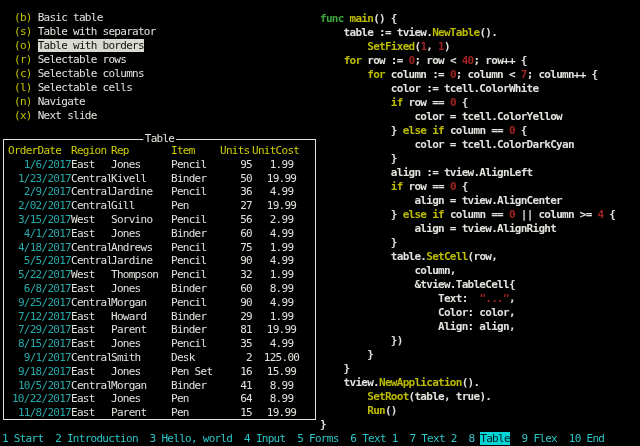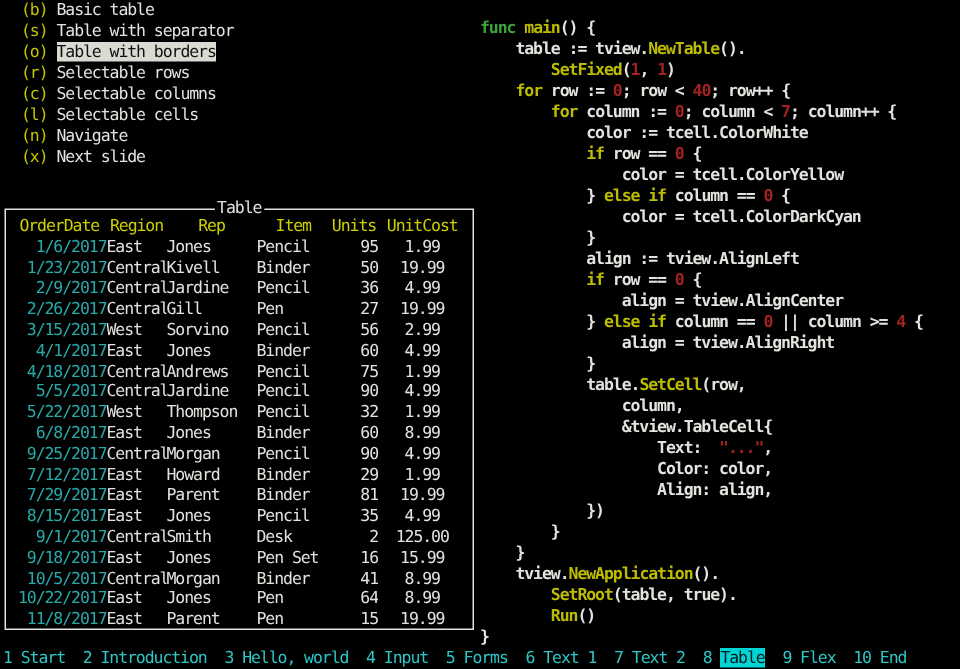--- a/index.html
+++ b/index.html
@@ -3,40 +3,40 @@
 <meta charset="utf-8">
 <style>
   html,body{margin:0;padding:0;background:#000;}
   .screen{
     position:relative;width:640px;height:446px;overflow:hidden;
     background:var(--bg);color:var(--fg);
     font-family:"DejaVu Sans Mono","Liberation Mono",monospace;
     font-size:11px;line-height:14px;letter-spacing:-0.72px;
   }
   
-  .menu{position:absolute;left:14px;top:0;white-space:pre;}
+  .menu{position:absolute;left:14px;top:11px;white-space:pre;}
   .menu-row{height:14px;}
   .menu-key{color:var(--menu_key);}
   .menu-label{color:var(--fg);}
   .menu-label.hl{background:var(--menu_highlight_bg);color:var(--menu_highlight_fg);}
   
   .tbox{position:absolute;left:3px;top:139px;width:313px;height:281px;
         border:1px solid var(--border);box-sizing:border-box;}
   .ttitle{position:absolute;top:-8px;left:50%;transform:translateX(-50%);
           background:var(--bg);padding:0 2px;color:var(--fg);}
   .trows{position:absolute;left:0;right:0;top:4px;}
   .trow{display:flex;height:13.8px;line-height:13.8px;white-space:pre;}
   .td{overflow:hidden;}
   .td0{width:63px;margin-left:4px;text-align:right;color:var(--cyan);}
   .td1{width:40px;margin-left:0;}
   .td2{width:60px;}
   .td3{width:49px;}
   .td4{width:32px;text-align:right;}
   .td5{width:59px;text-align:center;}
-  .thead .td{color:var(--header_yellow);text-align:center;}
+  .thead .td{color:var(--header_yellow);text-align:left;}
   
   .code{position:absolute;left:320px;top:12px;white-space:pre;}
   .code-line{height:14px;font-weight:bold;}
   .tok-p{color:var(--fg);}
   .tok-y{color:var(--yellow);}
   .tok-g{color:var(--green);}
   .tok-r{color:var(--red);}
   
   .status{position:absolute;left:0;right:0;bottom:0;height:15px;line-height:15px;
           padding-left:2px;white-space:pre;color:var(--status_cyan);background:var(--bg);}
@@ -49,21 +49,21 @@
 
   <div class="menu"><div class="menu-row"><span class="menu-key">(b)</span> <span class="menu-label">Basic table</span></div><div class="menu-row"><span class="menu-key">(s)</span> <span class="menu-label">Table with separator</span></div><div class="menu-row"><span class="menu-key">(o)</span> <span class="menu-label hl">Table with borders</span></div><div class="menu-row"><span class="menu-key">(r)</span> <span class="menu-label">Selectable rows</span></div><div class="menu-row"><span class="menu-key">(c)</span> <span class="menu-label">Selectable columns</span></div><div class="menu-row"><span class="menu-key">(l)</span> <span class="menu-label">Selectable cells</span></div><div class="menu-row"><span class="menu-key">(n)</span> <span class="menu-label">Navigate</span></div><div class="menu-row"><span class="menu-key">(x)</span> <span class="menu-label">Next slide</span></div></div>
 
   <div class="tbox">
     <span class="ttitle">Table</span>
     <div class="trows">
         <div class="trow thead"><span class="td td0">OrderDate</span><span class="td td1">Region</span><span class="td td2">Rep</span><span class="td td3">Item</span><span class="td td4">Units</span><span class="td td5">UnitCost</span></div>
         <div class="trow"><span class="td td0">1/6/2017</span><span class="td td1">East</span><span class="td td2">Jones</span><span class="td td3">Pencil</span><span class="td td4">95</span><span class="td td5">1.99</span></div>
         <div class="trow"><span class="td td0">1/23/2017</span><span class="td td1">Central</span><span class="td td2">Kivell</span><span class="td td3">Binder</span><span class="td td4">50</span><span class="td td5">19.99</span></div>
         <div class="trow"><span class="td td0">2/9/2017</span><span class="td td1">Central</span><span class="td td2">Jardine</span><span class="td td3">Pencil</span><span class="td td4">36</span><span class="td td5">4.99</span></div>
-        <div class="trow"><span class="td td0">2/26/2017</span><span class="td td1">Central</span><span class="td td2">Gill</span><span class="td td3">Pen</span><span class="td td4">27</span><span class="td td5">19.99</span></div>
+        <div class="trow"><span class="td td0">2/02/2017</span><span class="td td1">Central</span><span class="td td2">Gill</span><span class="td td3">Pen</span><span class="td td4">27</span><span class="td td5">19.99</span></div>
         <div class="trow"><span class="td td0">3/15/2017</span><span class="td td1">West</span><span class="td td2">Sorvino</span><span class="td td3">Pencil</span><span class="td td4">56</span><span class="td td5">2.99</span></div>
         <div class="trow"><span class="td td0">4/1/2017</span><span class="td td1">East</span><span class="td td2">Jones</span><span class="td td3">Binder</span><span class="td td4">60</span><span class="td td5">4.99</span></div>
         <div class="trow"><span class="td td0">4/18/2017</span><span class="td td1">Central</span><span class="td td2">Andrews</span><span class="td td3">Pencil</span><span class="td td4">75</span><span class="td td5">1.99</span></div>
         <div class="trow"><span class="td td0">5/5/2017</span><span class="td td1">Central</span><span class="td td2">Jardine</span><span class="td td3">Pencil</span><span class="td td4">90</span><span class="td td5">4.99</span></div>
         <div class="trow"><span class="td td0">5/22/2017</span><span class="td td1">West</span><span class="td td2">Thompson</span><span class="td td3">Pencil</span><span class="td td4">32</span><span class="td td5">1.99</span></div>
         <div class="trow"><span class="td td0">6/8/2017</span><span class="td td1">East</span><span class="td td2">Jones</span><span class="td td3">Binder</span><span class="td td4">60</span><span class="td td5">8.99</span></div>
         <div class="trow"><span class="td td0">9/25/2017</span><span class="td td1">Central</span><span class="td td2">Morgan</span><span class="td td3">Pencil</span><span class="td td4">90</span><span class="td td5">4.99</span></div>
         <div class="trow"><span class="td td0">7/12/2017</span><span class="td td1">East</span><span class="td td2">Howard</span><span class="td td3">Binder</span><span class="td td4">29</span><span class="td td5">1.99</span></div>
         <div class="trow"><span class="td td0">7/29/2017</span><span class="td td1">East</span><span class="td td2">Parent</span><span class="td td3">Binder</span><span class="td td4">81</span><span class="td td5">19.99</span></div>
         <div class="trow"><span class="td td0">8/15/2017</span><span class="td td1">East</span><span class="td td2">Jones</span><span class="td td3">Pencil</span><span class="td td4">35</span><span class="td td5">4.99</span></div>

